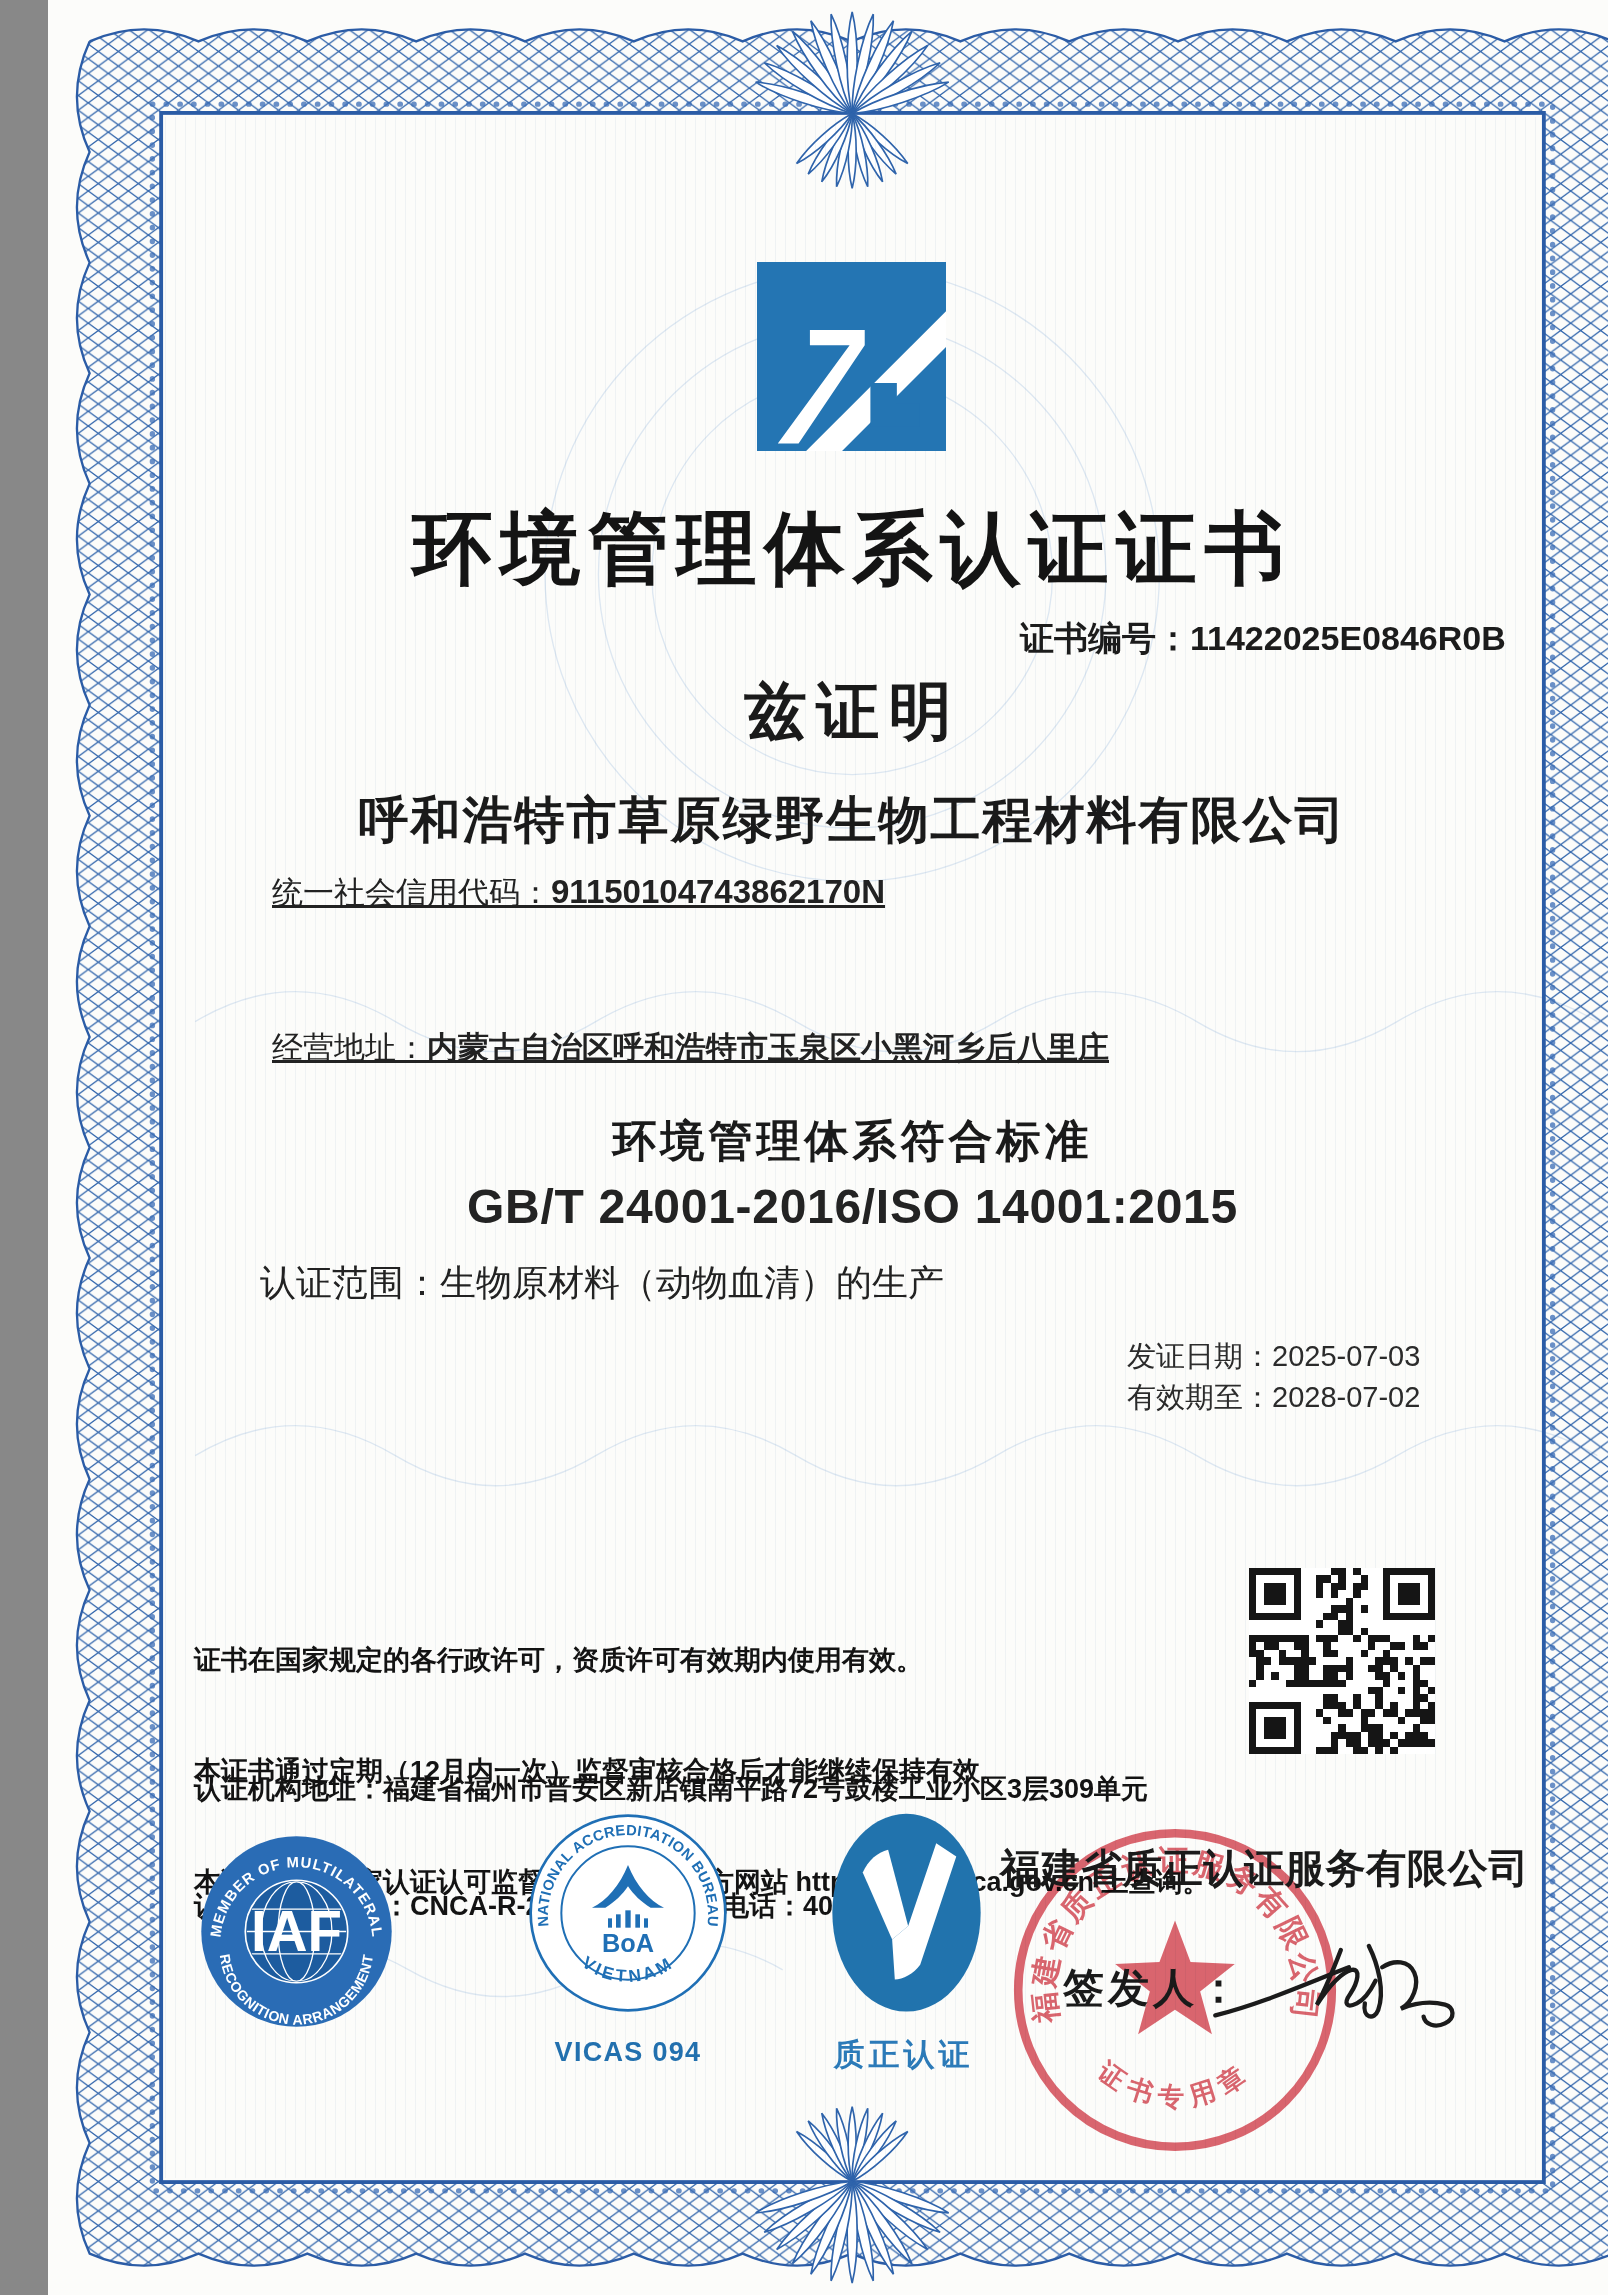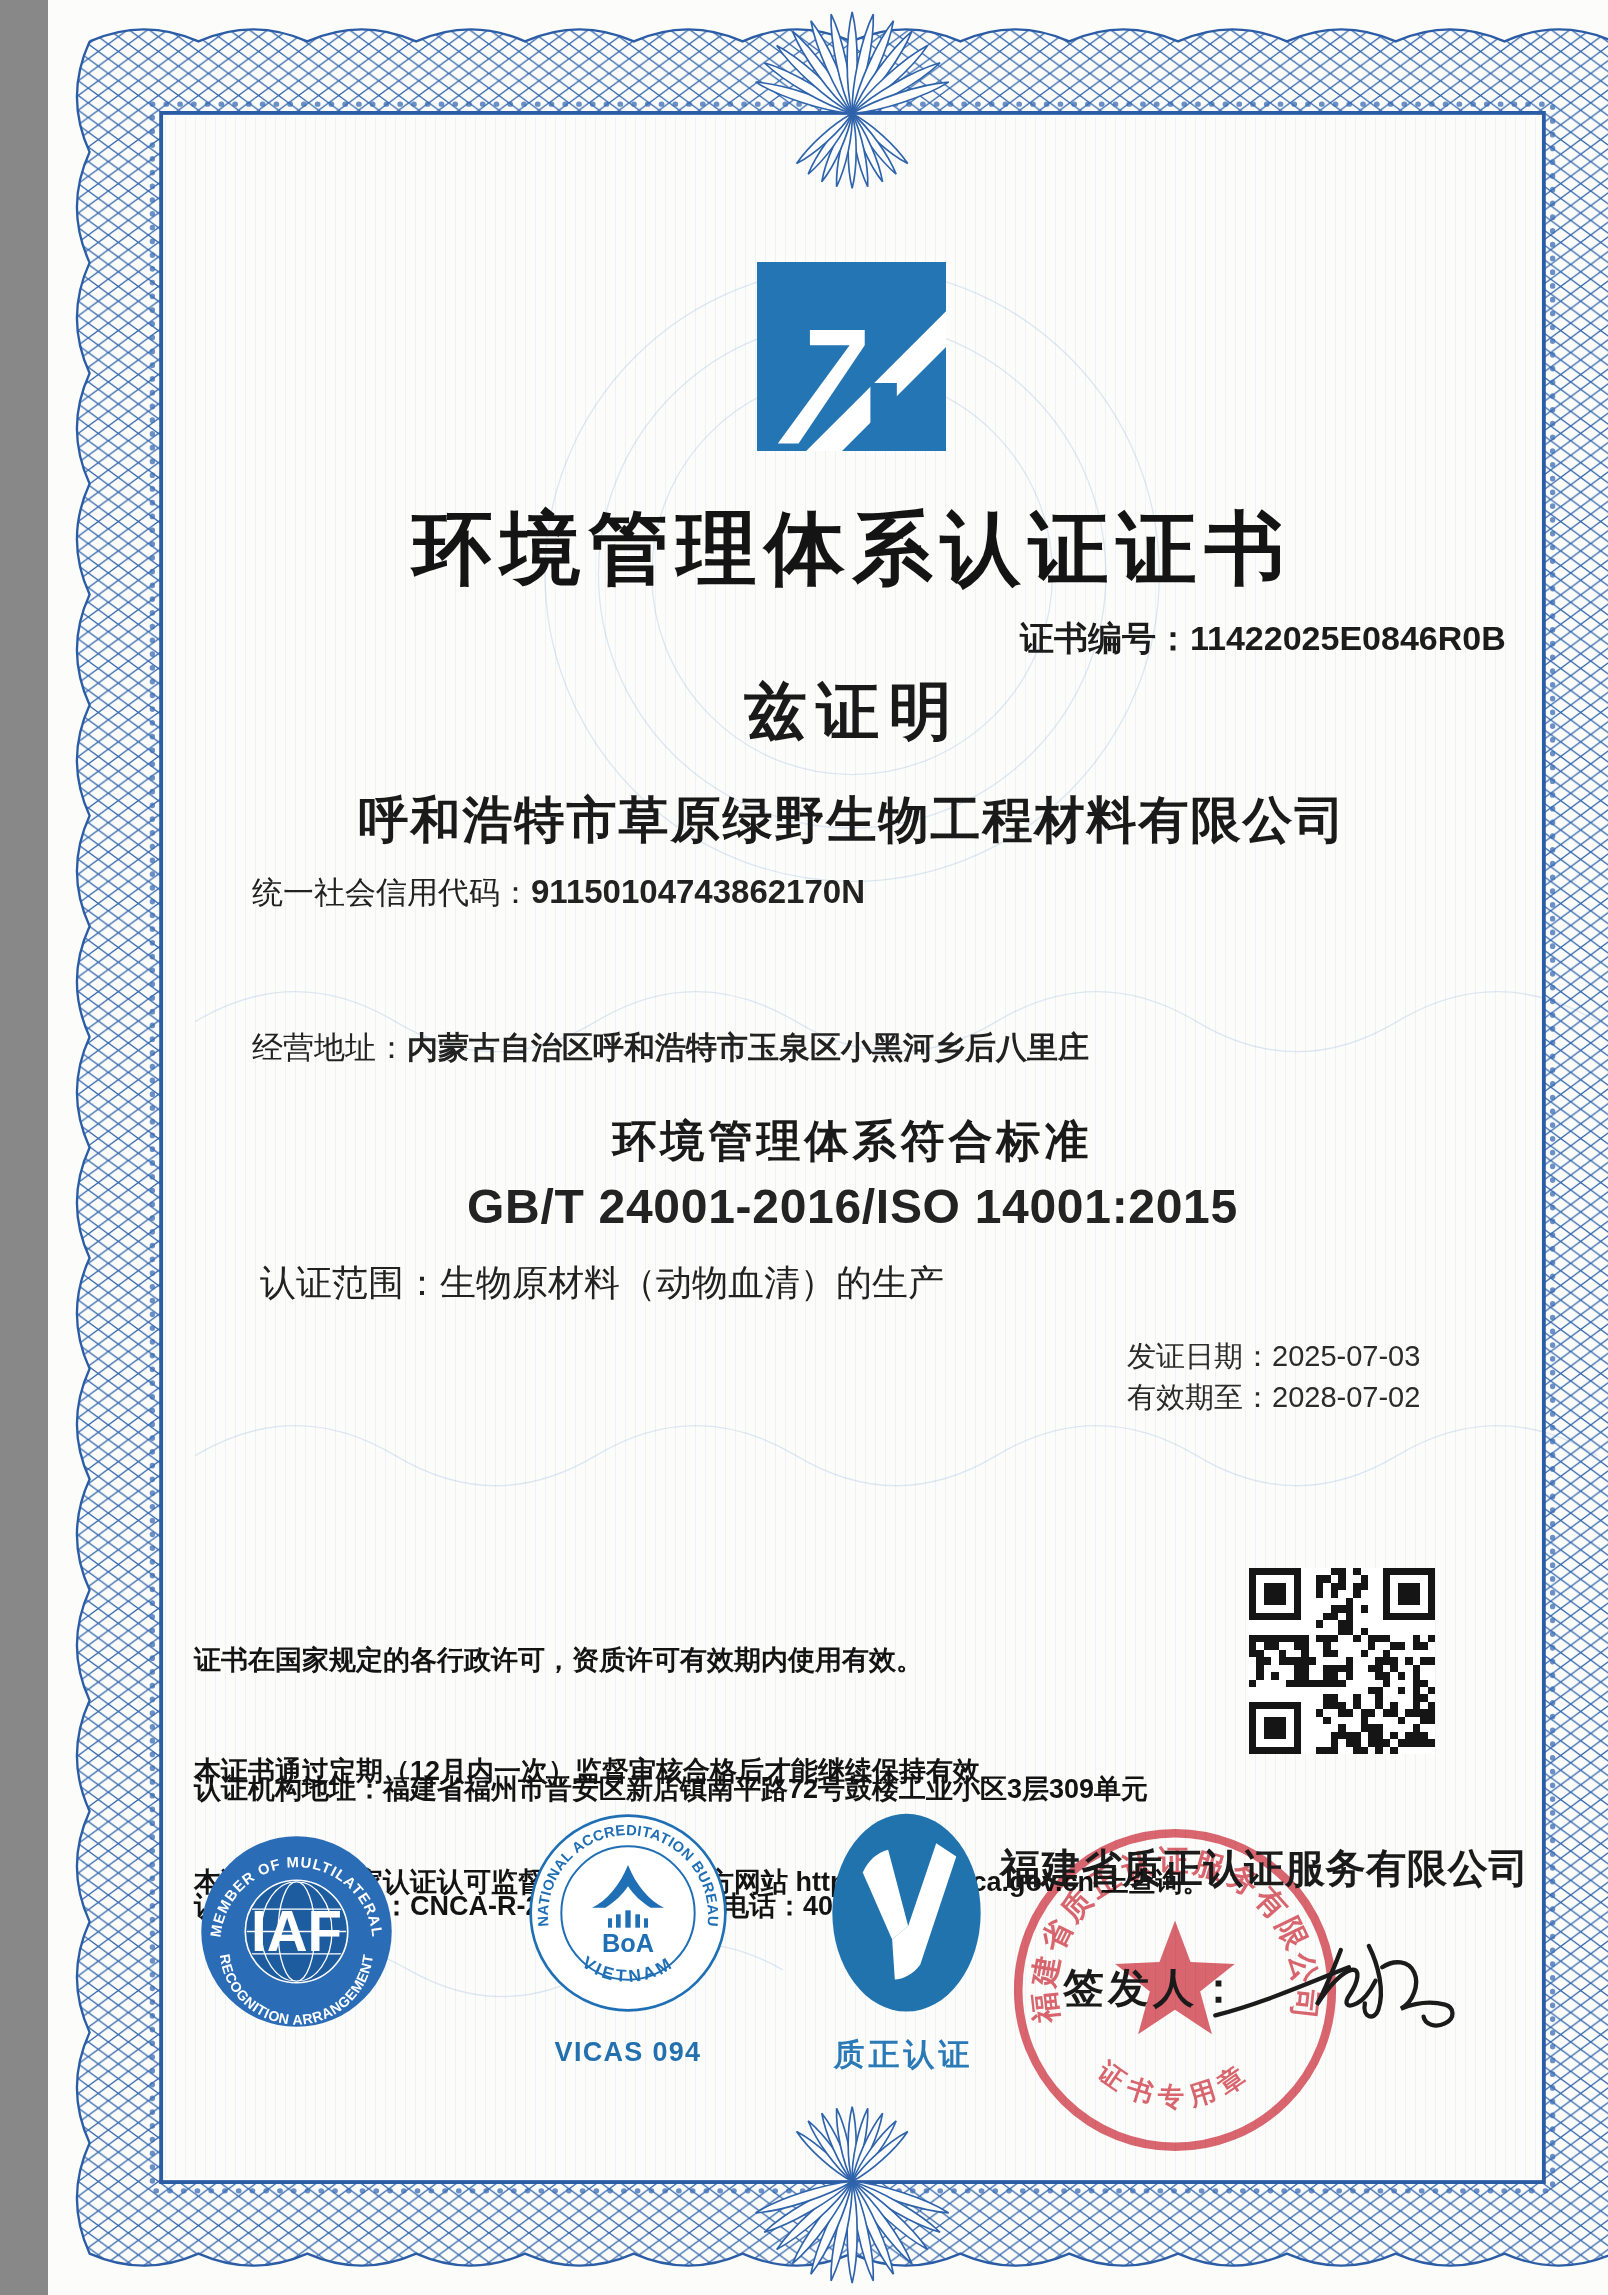--- a/index.html
+++ b/index.html
@@ -7,21 +7,21 @@
         font-family:"Liberation Sans",sans-serif;color:#1a1a1a;margin-left:48px;}
   .deco{position:absolute;left:0;top:0;z-index:0;}
   .engrave{position:absolute;left:117px;top:117px;right:117px;bottom:117px;z-index:0;
         background:repeating-linear-gradient(90deg,rgba(100,140,180,.09) 0 1.3px,transparent 1.3px 10px);}
   .abs{position:absolute;z-index:3;}
   .ctr{left:0;width:1609px;text-align:center;}
   .title{top:496px;font-size:80px;font-weight:900;letter-spacing:8px;color:#141414;}
   .certno{left:972px;top:616px;font-size:34px;font-weight:700;color:#1c1c1c;}
   .statement{top:669px;font-size:63px;font-weight:800;letter-spacing:9.4px;}
   .company{top:787px;font-size:50px;font-weight:800;letter-spacing:2px;}
-  .field{left:204px;font-size:31px;font-weight:500;color:#222;}
+  .field{left:224px;font-size:31px;font-weight:500;color:#222;text-decoration:underline;}
   .field .val{font-weight:700;}
   .f1{top:872px;} .f2{top:950px;} .f3{top:1027px;}
   .f1 .val{font-size:33px;}
   .stdhead{top:1112px;font-size:44px;font-weight:800;letter-spacing:4px;}
   .stdcode{top:1179px;font-size:48px;font-weight:700;letter-spacing:0.7px;color:#232323;}
   .scope{left:212px;top:1259px;font-size:36px;font-weight:500;color:#222;}
   .dates{left:1079px;top:1336px;font-size:29px;font-weight:500;color:#2b2b2b;line-height:41px;}
   .notes{left:146px;top:1568px;font-size:27px;font-weight:700;line-height:37px;color:#131313;white-space:pre-wrap;}
   .agency{left:146px;top:1692px;font-size:27px;font-weight:700;line-height:39px;color:#131313;white-space:pre-wrap;}
   .qr{left:1201px;top:1568px;z-index:3;}

